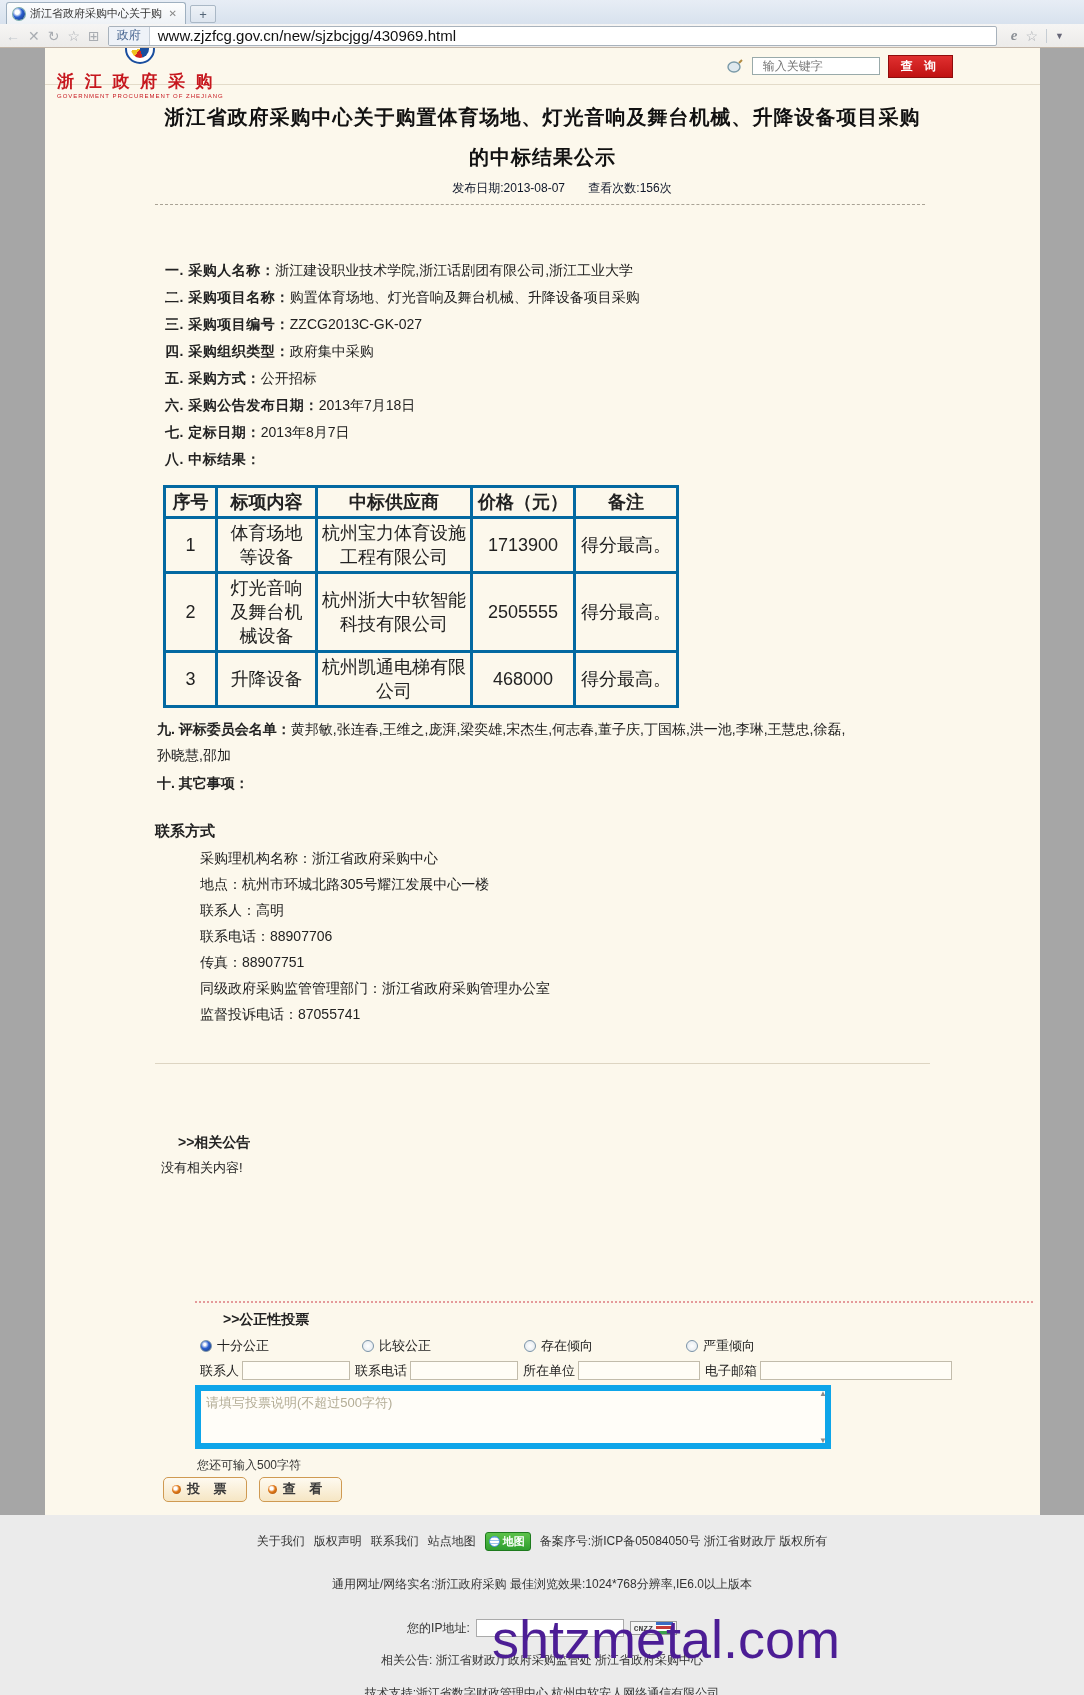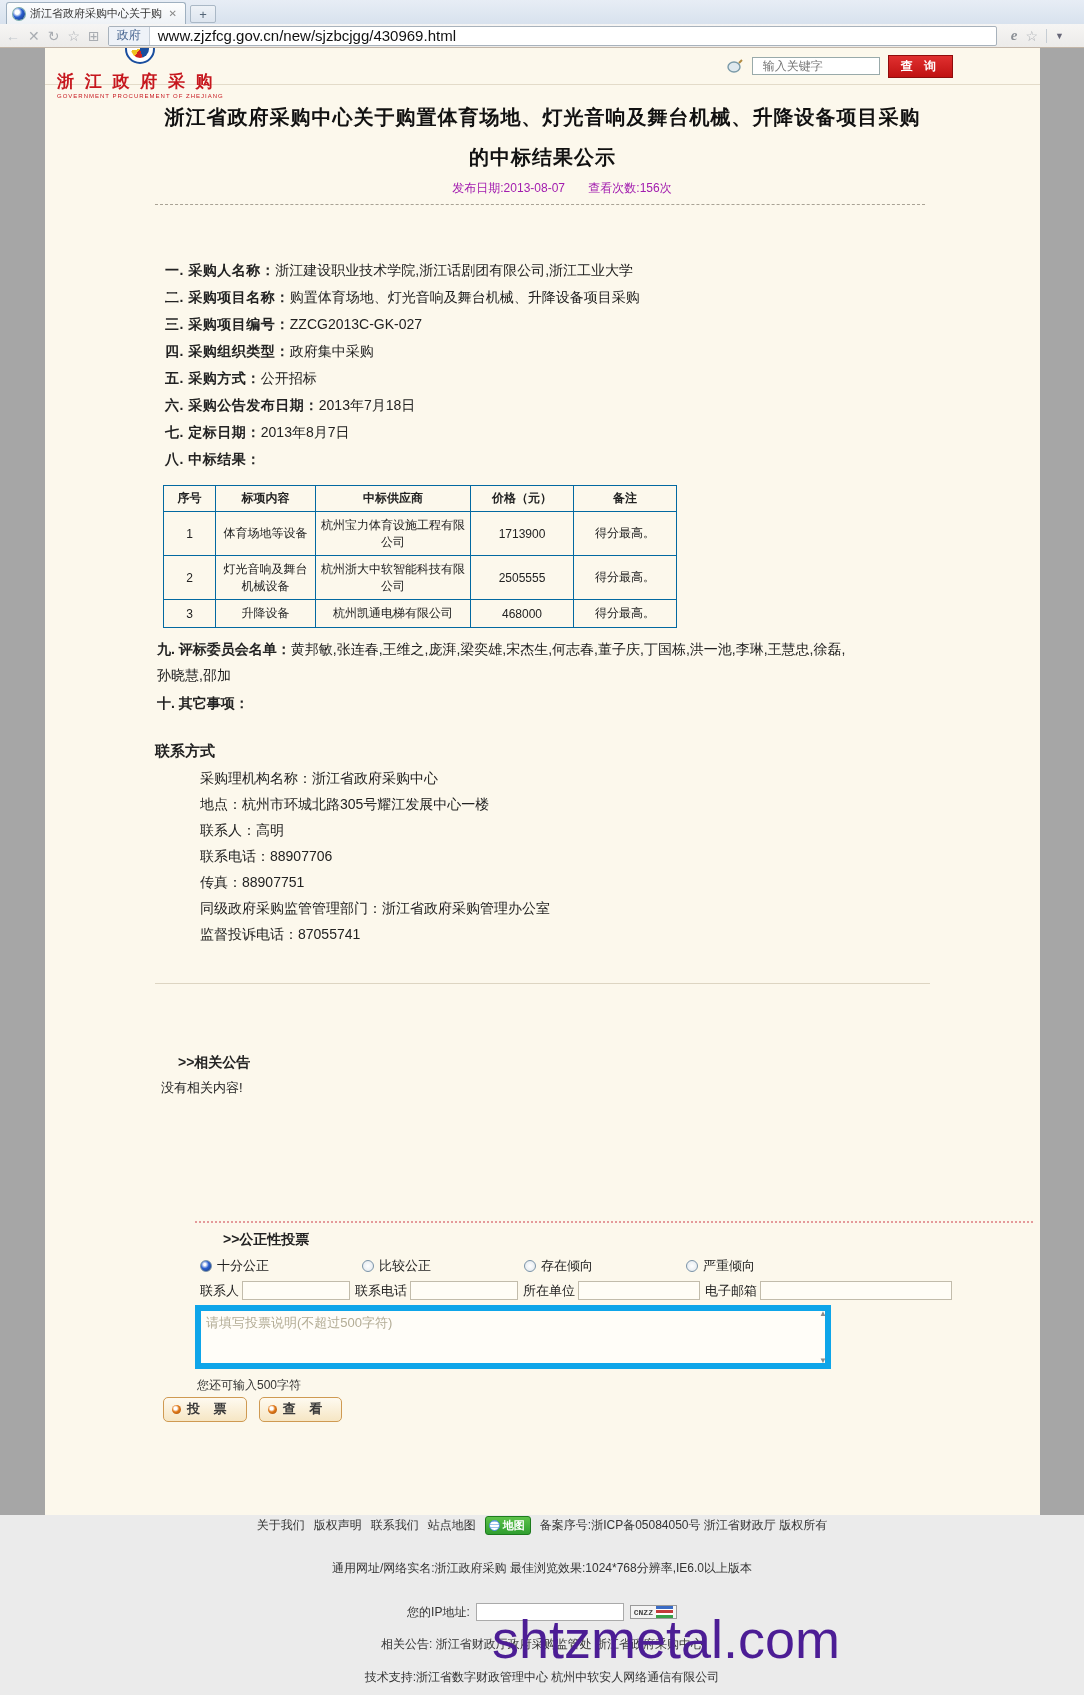--- a/index.html
+++ b/index.html
@@ -44,30 +44,30 @@
   .logo-title { color:#c6171e; font-weight:bold; font-size:17px; letter-spacing:3px; }
   .logo-sub { color:#c6171e; font-size:6px; letter-spacing:1px; }
   .searchbar { display:flex; align-items:center; gap:8px; padding-right:75px; }
   .search-input { width:128px; height:18px; border:1px solid #9aa; background:#fff; font-size:12px; padding:0 10px; color:#333; }
   .search-btn { background:linear-gradient(#e03030,#c01212); border:1px solid #8f0d0d; color:#fff;
                 font-size:12px; font-weight:bold; padding:2px 12px; letter-spacing:4px; }
 
   
   .title { width:770px; margin:12px auto 0; text-align:center; font-weight:bold; font-size:20px;
            line-height:40px; letter-spacing:1px; color:#111; }
-  .meta { margin-top:3px; text-align:center; font-size:12px; color:#a21caf;padding-left:39px; }
+  .meta { margin-top:3px; text-align:center; font-size:12px; color:#0f172a;padding-left:39px; }
   .meta span { margin:0 10px; }
   .hr-dashed { margin:7px 115px 0 110px; border-top:1px dashed #a9a395; height:0; }
 
   .items { margin:52px 0 0 120px; font-size:14px; }
   .item { line-height:27px; }
   .item b { letter-spacing:0.5px; }
 
   table.res { border-collapse:collapse; margin:12px 0 0 118px; table-layout:fixed; background:#fcf8ec; }
-  table.res th, table.res td { border:1px solid #0369a1; font-size:12px; text-align:center; vertical-align:middle; padding:2px 4px; font-weight:normal; }
+  table.res th, table.res td { border:3px solid #0369a1; font-size:18px; text-align:center; vertical-align:middle; padding:2px 4px; font-weight:normal; }
   table.res th { font-weight:bold; height:26px; }
   tr.r1, tr.r2 { height:44px; } tr.r3 { height:28px; }
 
   .committee { margin:8px 0 0 112px; width:690px; font-size:14px; line-height:26px; }
   .other { margin:2px 0 0 112px; font-size:14px; line-height:26px; }
   .contact-h { margin:26px 0 0 110px; font-size:15px; font-weight:bold; }
   .contact-lines { margin:4px 0 0 155px; font-size:14px; }
   .contact-lines div { line-height:26px; }
   .hr-thin { margin:36px 110px 0 110px; border-top:1px solid #ddd5c2; height:0; }
 
@@ -96,21 +96,21 @@
   .obtn { display:inline-flex; align-items:center; gap:6px; padding:2px 14px 3px 8px;
           border:1px solid #cf9a52; border-radius:5px; background:linear-gradient(#fefaf0,#f6e6c4);
           font-size:13px; font-weight:bold; color:#3a3a3a; letter-spacing:5px; }
   .obullet { width:9px; height:9px; border-radius:50%; flex:none;
              background:radial-gradient(circle at 40% 38%, #fff 0 20%, #e07818 45%, #9c4c08 100%); }
 
   
   .footer { position:absolute; top:1515px; left:0; width:1084px; height:180px; background:#ebebeb;
             font-size:12px; color:#333; }
   .f-line { text-align:center; }
-  .f-links { margin-top:1px; display:flex; justify-content:center; align-items:center; gap:9px; }
+  .f-links { margin-top:17px; display:flex; justify-content:center; align-items:center; gap:9px; }
   .map-badge { display:inline-flex; align-items:center; gap:3px; background:linear-gradient(#5cc24a,#2f9e2f);
                border:1px solid #1d7a1d; border-radius:3px; color:#fff; font-size:11px; font-weight:bold;
                padding:1px 5px 1px 3px; }
   .globe { width:11px; height:11px; border-radius:50%; background:#fff; border:1px solid #4a90d8;
            background-image:repeating-linear-gradient(0deg,transparent 0 2px,#9cc4ec 2px 3px); }
   .f2l { margin-top:25px; }
   .f-ip { margin-top:26px; display:flex; justify-content:center; align-items:center; gap:6px; }
   .ip-input { width:148px; height:18px; border:1px solid #aaa; background:#fff; }
   .cnzz { display:inline-flex; align-items:center; gap:3px; border:1px solid #9a9a9a; background:#f4f4f4; padding:0 3px; }
   .cnzz-text { font-family:"Liberation Mono","DejaVu Sans Mono",monospace; font-weight:bold; font-size:8px; color:#444; }

